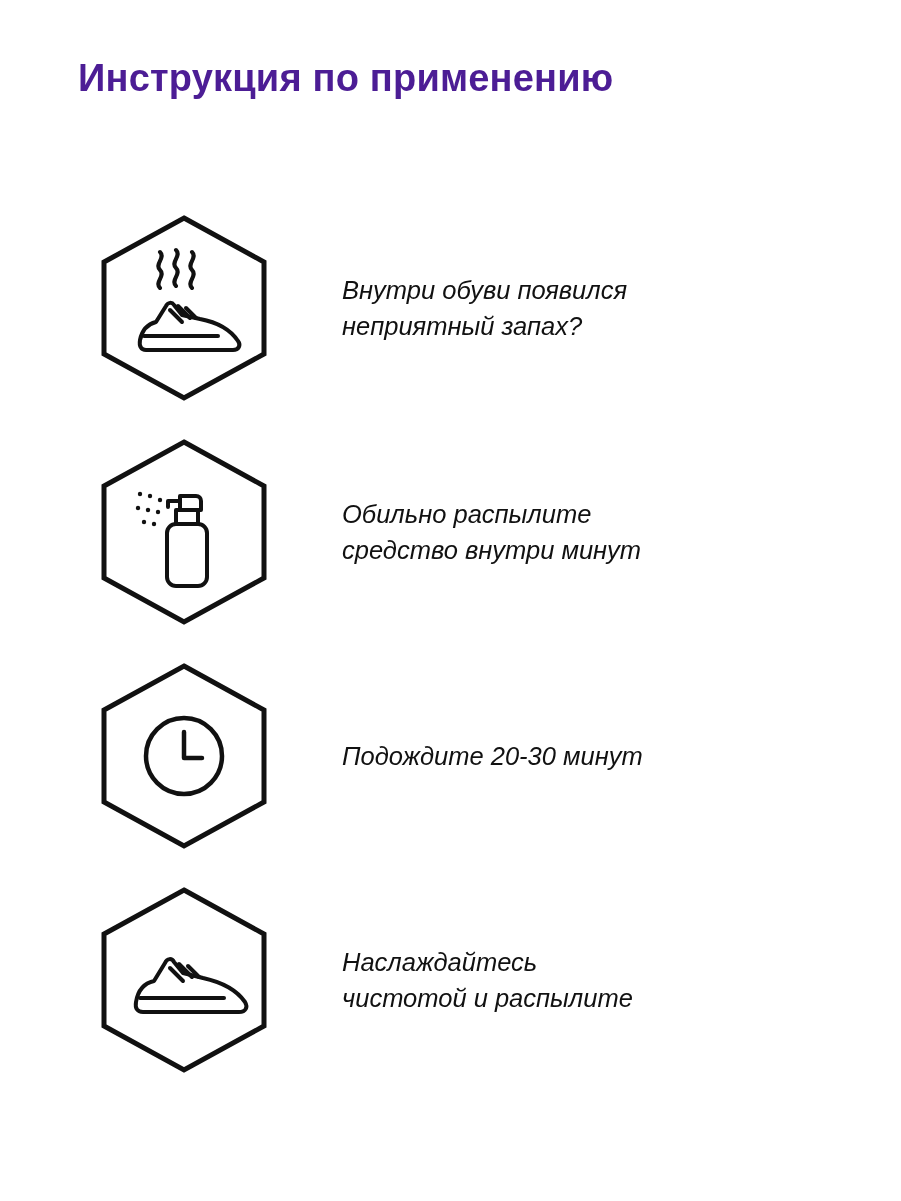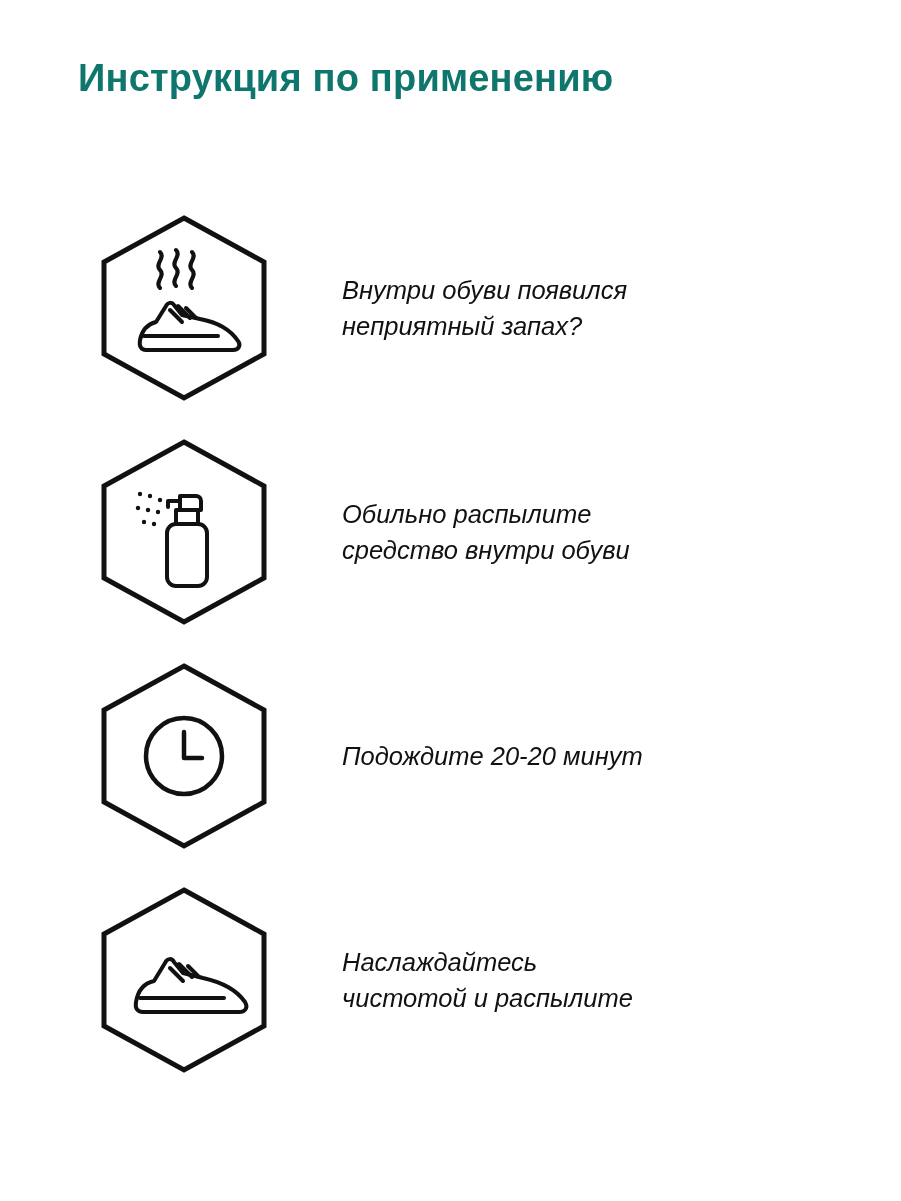--- a/index.html
+++ b/index.html
@@ -19,21 +19,21 @@
     width: 901px;
     height: 1201px;
     box-sizing: border-box;
     padding: 58px 70px 0 78px;
     position: relative;
   }
   .title {
     font-size: 38px;
     font-weight: bold;
     letter-spacing: 0.2px;
-    color: #0f766e;
+    color: #4c1d95;
     margin: 0;
     line-height: 1.1;
   }
   .steps {
     margin-top: 96px;
     display: flex;
     flex-direction: column;
     font-style: italic;
   }
   .step {
@@ -117,36 +117,36 @@
               <circle cx="60" cy="74" r="2.2" fill="#111111" stroke="none"></circle>
               <circle cx="50" cy="72" r="2.2" fill="#111111" stroke="none"></circle>
               <circle cx="40" cy="70" r="2.2" fill="#111111" stroke="none"></circle>
               <circle cx="56" cy="86" r="2.2" fill="#111111" stroke="none"></circle>
               <circle cx="46" cy="84" r="2.2" fill="#111111" stroke="none"></circle>
             </g>
           </svg>
         </div>
       </div>
       <div class="step-text">Обильно распылите
-средство внутри обуви</div>
+средство внутри минут</div>
     </div>
 
     <div class="step">
       <div class="hex-wrap">
         <div class="hex">
           <svg width="172" height="188" viewBox="0 0 172 188" fill="none" xmlns="http://www.w3.org/2000/svg">
             <polygon points="86,4 166,48 166,140 86,184 6,140 6,48" stroke="#111111" stroke-width="5" fill="none"></polygon>
             <g stroke="#111111" stroke-width="4.5" fill="none" stroke-linecap="round" stroke-linejoin="round">
               <circle cx="86" cy="94" r="38"></circle>
               <path d="M86 70 v26 h18"></path>
             </g>
           </svg>
         </div>
       </div>
-      <div class="step-text">Подождите 20-20 минут</div>
+      <div class="step-text">Подождите 20-30 минут</div>
     </div>
 
     <div class="step">
       <div class="hex-wrap">
         <div class="hex">
           <svg width="172" height="188" viewBox="0 0 172 188" fill="none" xmlns="http://www.w3.org/2000/svg">
             <polygon points="86,4 166,48 166,140 86,184 6,140 6,48" stroke="#111111" stroke-width="5" fill="none"></polygon>
             <g stroke="#111111" stroke-width="4" fill="none" stroke-linecap="round" stroke-linejoin="round">
               <path d="M38 116 c2 -12 9 -19 18 -21 l11 -18 c2 -5 7 -5 9 -1 l9 11 l20 5 c18 4 33 11 42 24 c3 5 1 10 -6 10 H45 c-6 0 -8 -4 -7 -10 z"></path>
               <path d="M42 112 h84"></path>

